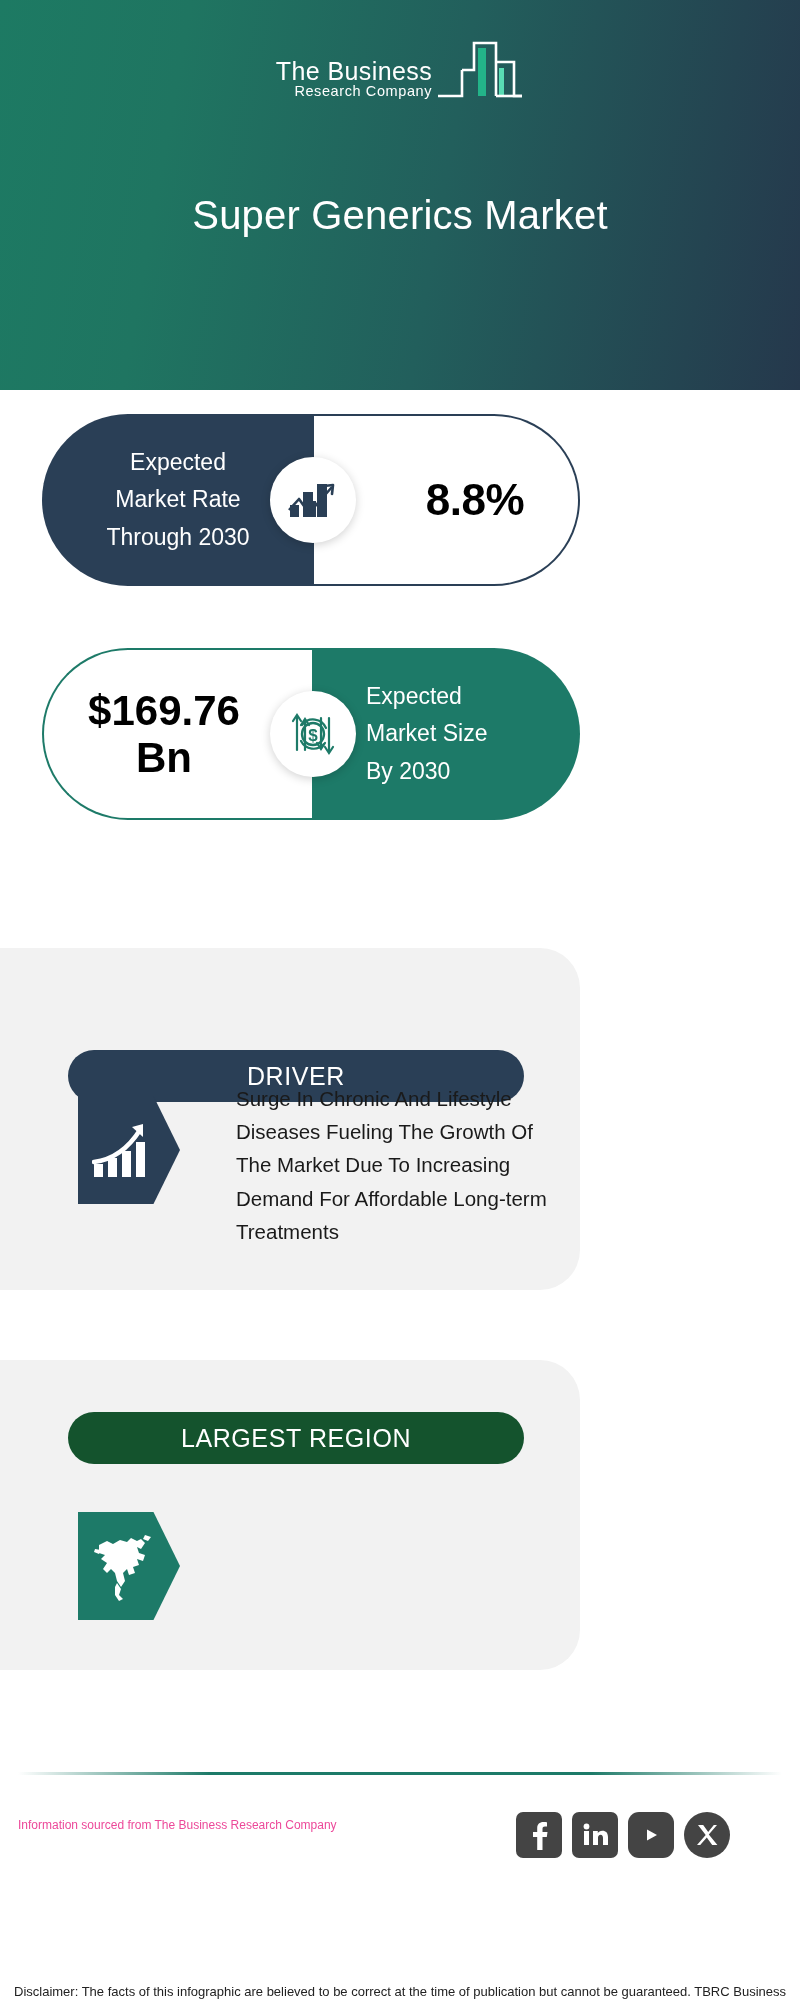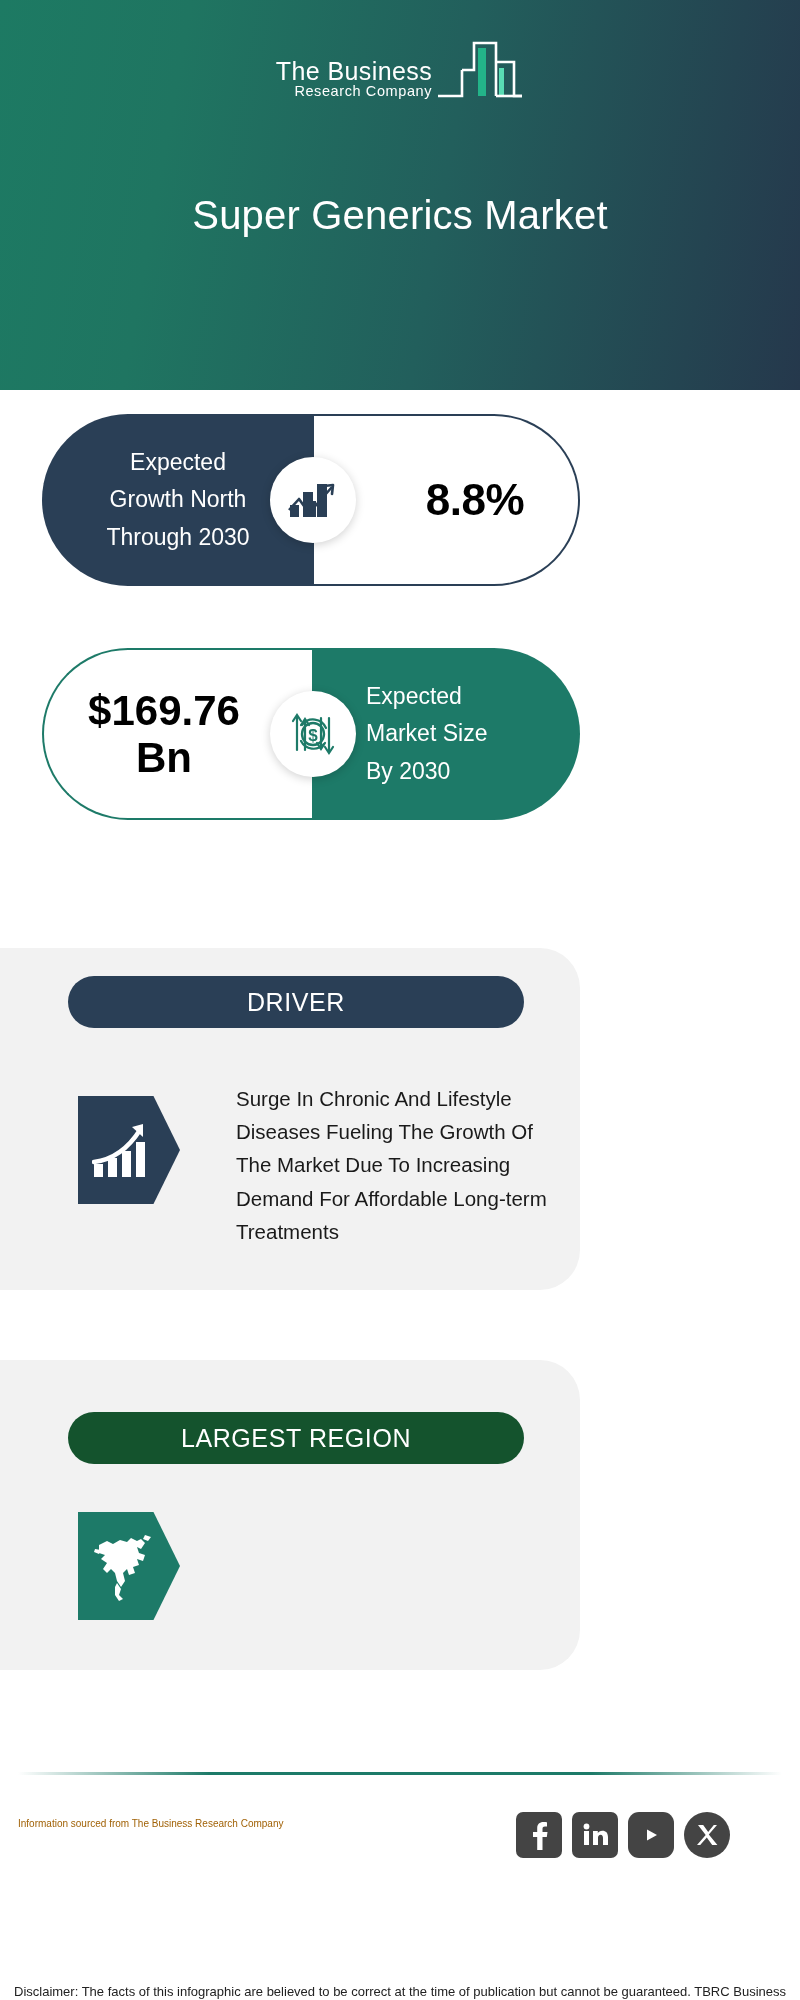--- a/index.html
+++ b/index.html
@@ -199,21 +199,21 @@
     height: 52px;
     border-radius: 26px;
     display: flex;
     align-items: center;
     justify-content: center;
     color: #ffffff;
     font-size: 25px;
     letter-spacing: 0.6px;
     font-weight: 400;
   }
-  .pill-driver { top: 976px; background: #2a3f56; justify-content: center; }
+  .pill-driver { top: 1050px; background: #2a3f56; justify-content: center; }
   .pill-region { top: 1412px; background: #14532d; }
 
   .hexicon {
     position: absolute;
     width: 102px;
     height: 108px;
     clip-path: polygon(0% 0%, 74% 0%, 100% 50%, 74% 100%, 0% 100%);
     display: flex;
     align-items: center;
     justify-content: center;
@@ -237,23 +237,23 @@
     top: 1772px;
     left: 18px;
     width: 764px;
     height: 3px;
     background: linear-gradient(90deg, rgba(29,122,104,0) 0%, #1d7a68 25%, #1d7a68 75%, rgba(29,122,104,0) 100%);
   }
   .footer-src {
     position: absolute;
     top: 1816px;
     left: 18px;
-    font-size: 10px;
+    font-size: 12px;
     line-height: 1.65;
-    color: #a16207;
+    color: #ec4899;
   }
   .socials {
     position: absolute;
     top: 1812px;
     left: 516px;
     display: flex;
     gap: 10px;
     align-items: center;
   }
   .soc {
@@ -310,21 +310,21 @@
       <span>Super Generics Market</span>
     </div>
   </div>
 
   <div class="stat1">
     <div class="stat1-right">
       <div class="stat1-value">8.8%</div>
     </div>
     <div class="stat1-left">
       <div>Expected</div>
-      <div>Growth North</div>
+      <div>Market Rate</div>
       <div>Through 2030</div>
     </div>
     <div class="stat-badge stat1-badge">
       <svg width="54" height="50" viewBox="0 0 54 50">
         <rect x="4" y="30" width="9" height="12" fill="#2a3f56"></rect>
         <path d="M17 17 h10 v25 h-10 z" fill="#2a3f56"></path>
         <rect x="21" y="26" width="9" height="16" fill="#2a3f56"></rect>
         <path d="M31 9 h10 v33 h-10 z" fill="#2a3f56"></path>
         <path d="M3 35 L13 24 L23 38 L46 12" stroke="#2a3f56" stroke-width="2.6" fill="none" stroke-linejoin="round"></path>
         <path d="M38 11 L47 10 L46 19" stroke="#2a3f56" stroke-width="2.6" fill="none" stroke-linecap="round" stroke-linejoin="round"></path>

